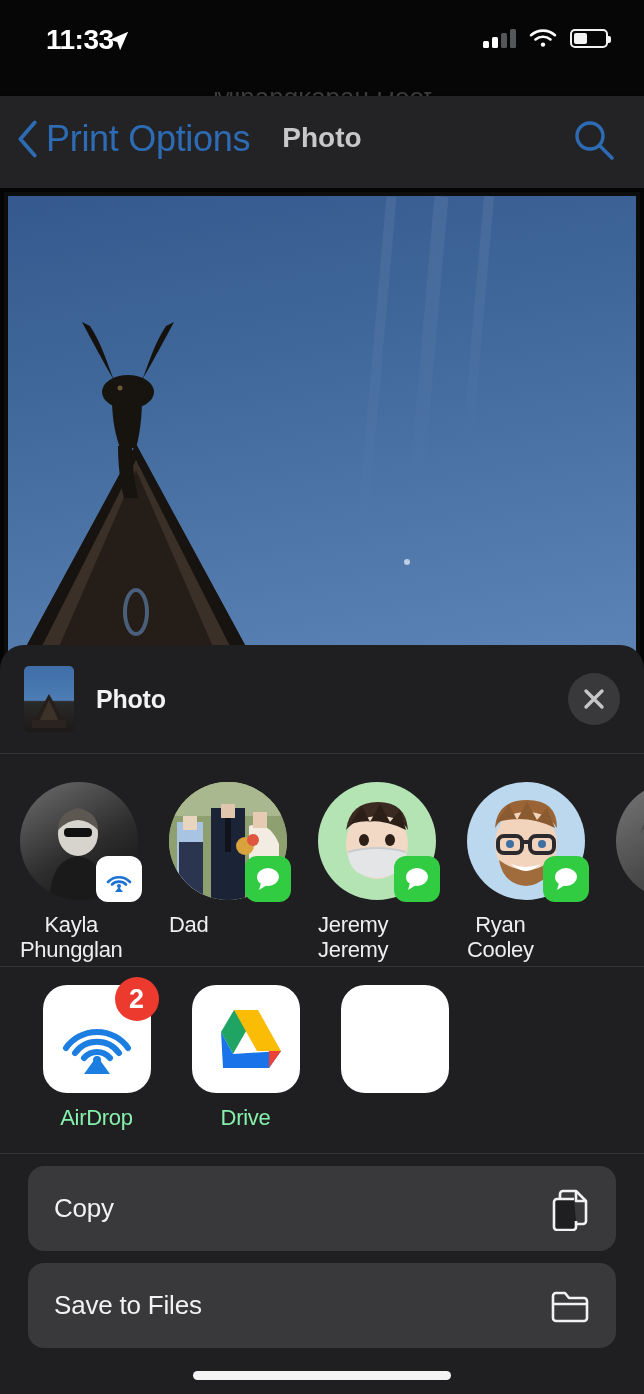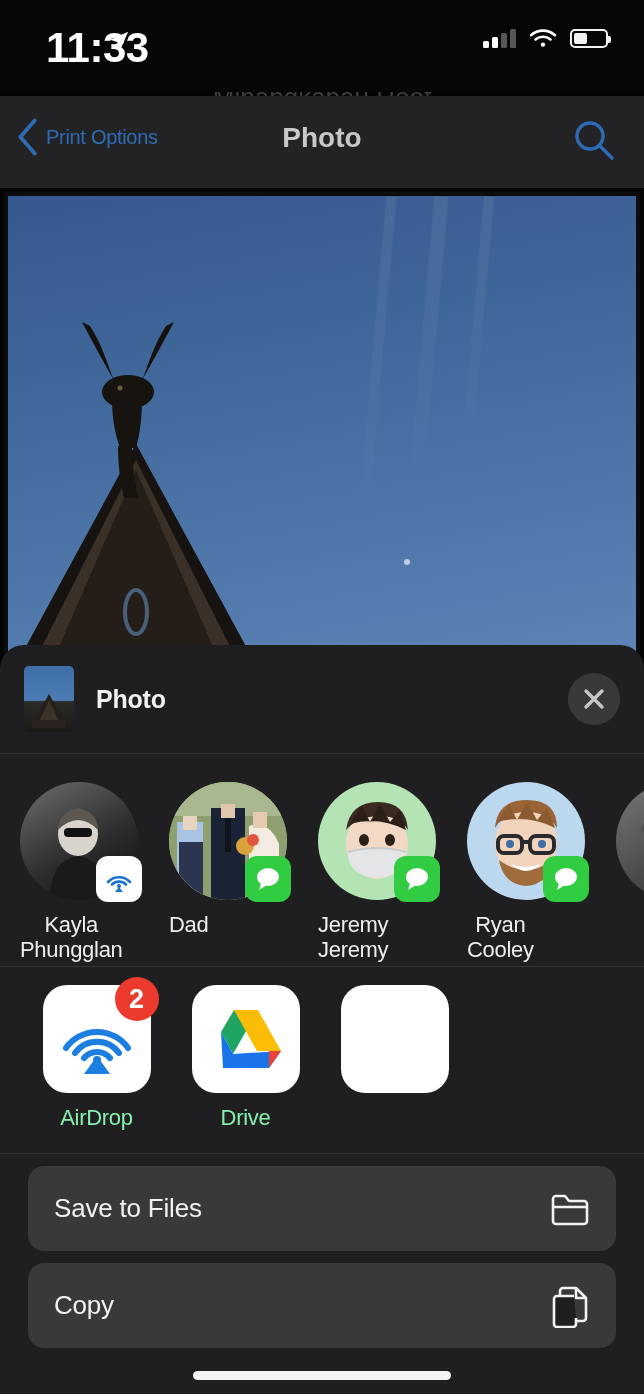--- a/index.html
+++ b/index.html
@@ -25,21 +25,21 @@
     position: absolute;
     top: 0; left: 0;
     width: 644px;
     height: 92px;
     background: #060606;
     z-index: 40;
   }
   #status-time {
     position: absolute;
     left: 46px; top: 24px;
-    font-size: 42px;
+    font-size: 28px;
     font-weight: bold;
     color: #ffffff;
     letter-spacing: -0.5px;
   }
   #location-arrow {
     position: absolute;
     left: 108px; top: 30px;
     width: 22px; height: 22px;
   }
   #status-right {
@@ -101,21 +101,21 @@
   }
   #back-button {
     position: absolute;
     left: 16px; top: 22px;
     display: flex;
     align-items: center;
     gap: 8px;
     color: #2d6cb5;
   }
   #back-chevron { width: 22px; height: 38px; }
-  #back-label { font-size: 20px; color: #2d6cb5; letter-spacing: -0.3px; }
+  #back-label { font-size: 36px; color: #2d6cb5; letter-spacing: -0.3px; }
   #nav-title {
     position: absolute;
     left: 0; top: 26px;
     width: 644px;
     text-align: center;
     font-size: 28px;
     font-weight: bold;
     color: #c8c8ca;
   }
   #search-button {
@@ -604,33 +604,33 @@
         </div>
         <div class="app-name"></div>
       </div>
 
     </div>
     <div class="sheet-divider"></div>
 
     <div id="actions">
 
       <div class="action-row">
-        <span class="action-label">Save to Files</span>
-        <svg class="action-icon" viewBox="0 0 40 44">
-          <path d="M3 12 a3 3 0 0 1 3 -3 h9 l4 5 h15 a3 3 0 0 1 3 3 v17 a3 3 0 0 1 -3 3 h-28 a3 3 0 0 1 -3 -3 Z" fill="none" stroke="#f2f2f4" stroke-width="2.6" stroke-linejoin="round"></path>
-          <path d="M3 20 h34" stroke="#f2f2f4" stroke-width="2.4"></path>
-        </svg>
-      </div>
-
-      <div class="action-row">
         <span class="action-label">Copy</span>
         <svg class="action-icon" viewBox="0 0 40 44">
           <path d="M13 4 h13 l10 10 v20 a3 3 0 0 1 -3 3 h-20 a3 3 0 0 1 -3 -3 v-27 a3 3 0 0 1 3 -3 Z" fill="none" stroke="#f2f2f4" stroke-width="2.6" stroke-linejoin="round"></path>
           <path d="M26 4 v10 h10" fill="none" stroke="#f2f2f4" stroke-width="2.6" stroke-linejoin="round"></path>
           <path d="M24 12 h-17 a3 3 0 0 0 -3 3 v25 a3 3 0 0 0 3 3 h16 a3 3 0 0 0 3 -3 v-6" fill="#1f1f21" stroke="#f2f2f4" stroke-width="2.6" stroke-linejoin="round"></path>
         </svg>
       </div>
 
+      <div class="action-row">
+        <span class="action-label">Save to Files</span>
+        <svg class="action-icon" viewBox="0 0 40 44">
+          <path d="M3 12 a3 3 0 0 1 3 -3 h9 l4 5 h15 a3 3 0 0 1 3 3 v17 a3 3 0 0 1 -3 3 h-28 a3 3 0 0 1 -3 -3 Z" fill="none" stroke="#f2f2f4" stroke-width="2.6" stroke-linejoin="round"></path>
+          <path d="M3 20 h34" stroke="#f2f2f4" stroke-width="2.4"></path>
+        </svg>
+      </div>
+
     </div>
   </div>
 
   <div id="home-indicator"></div>
 </div>
 
 </body></html>

